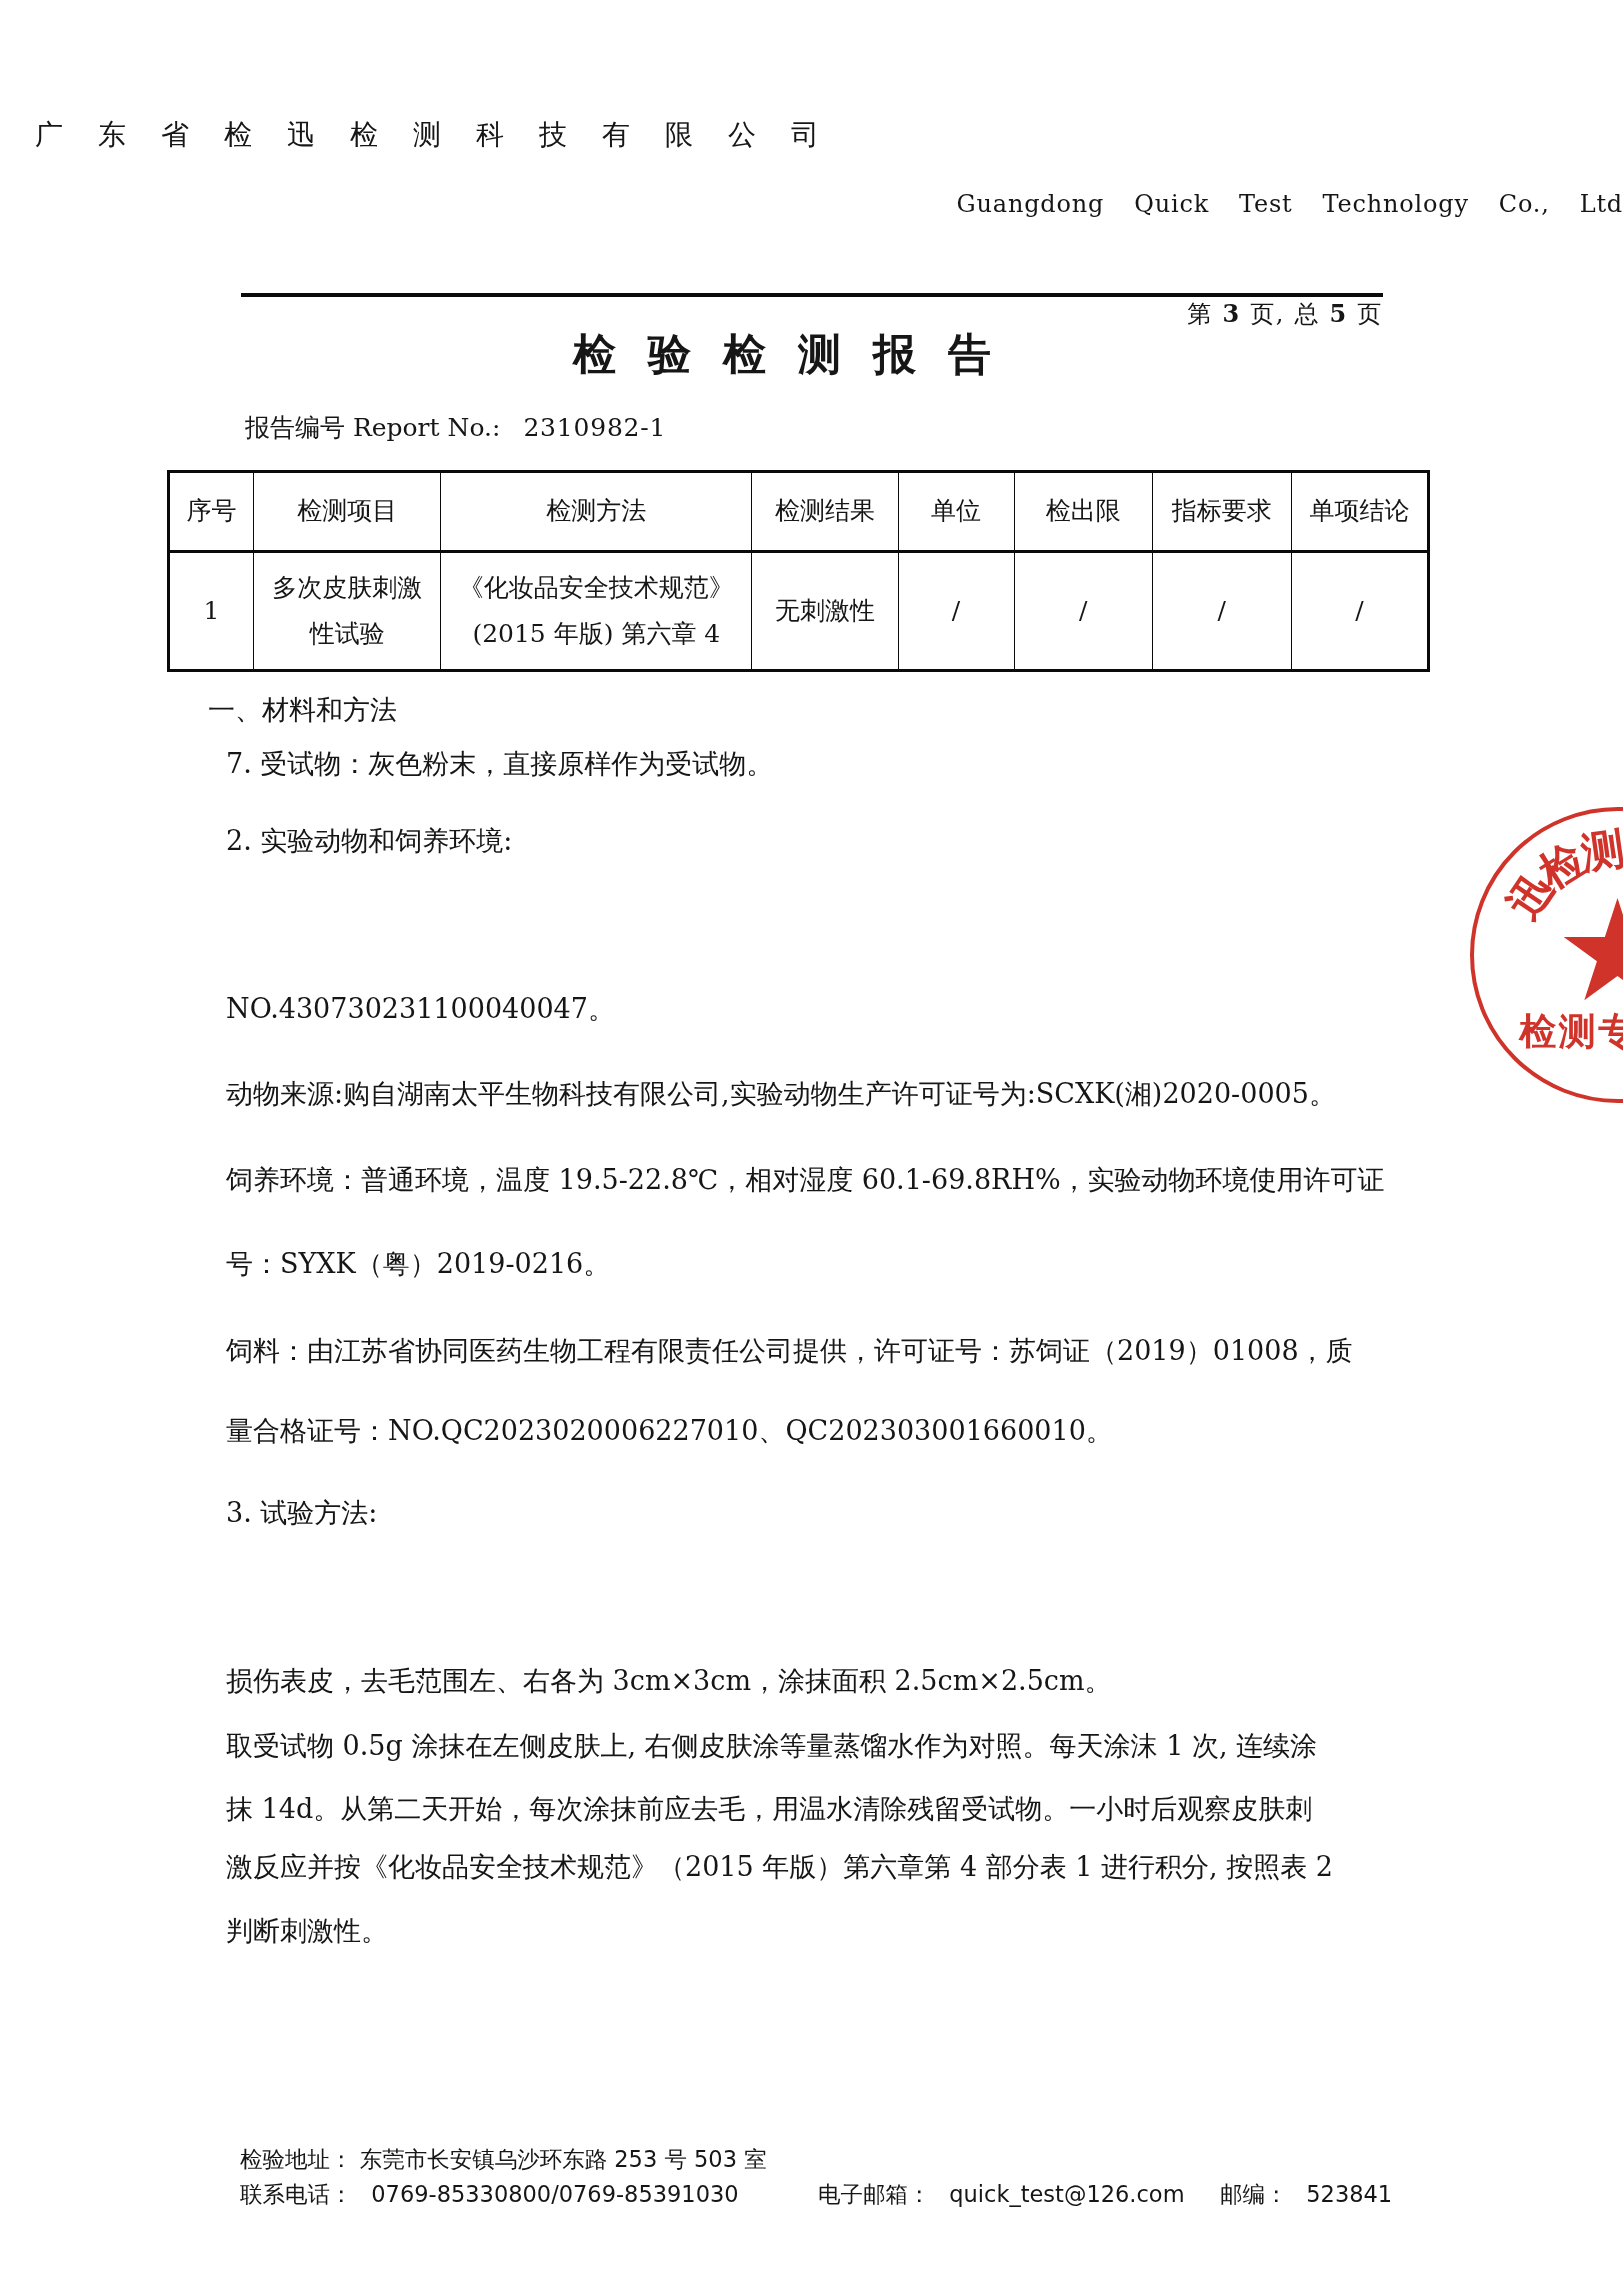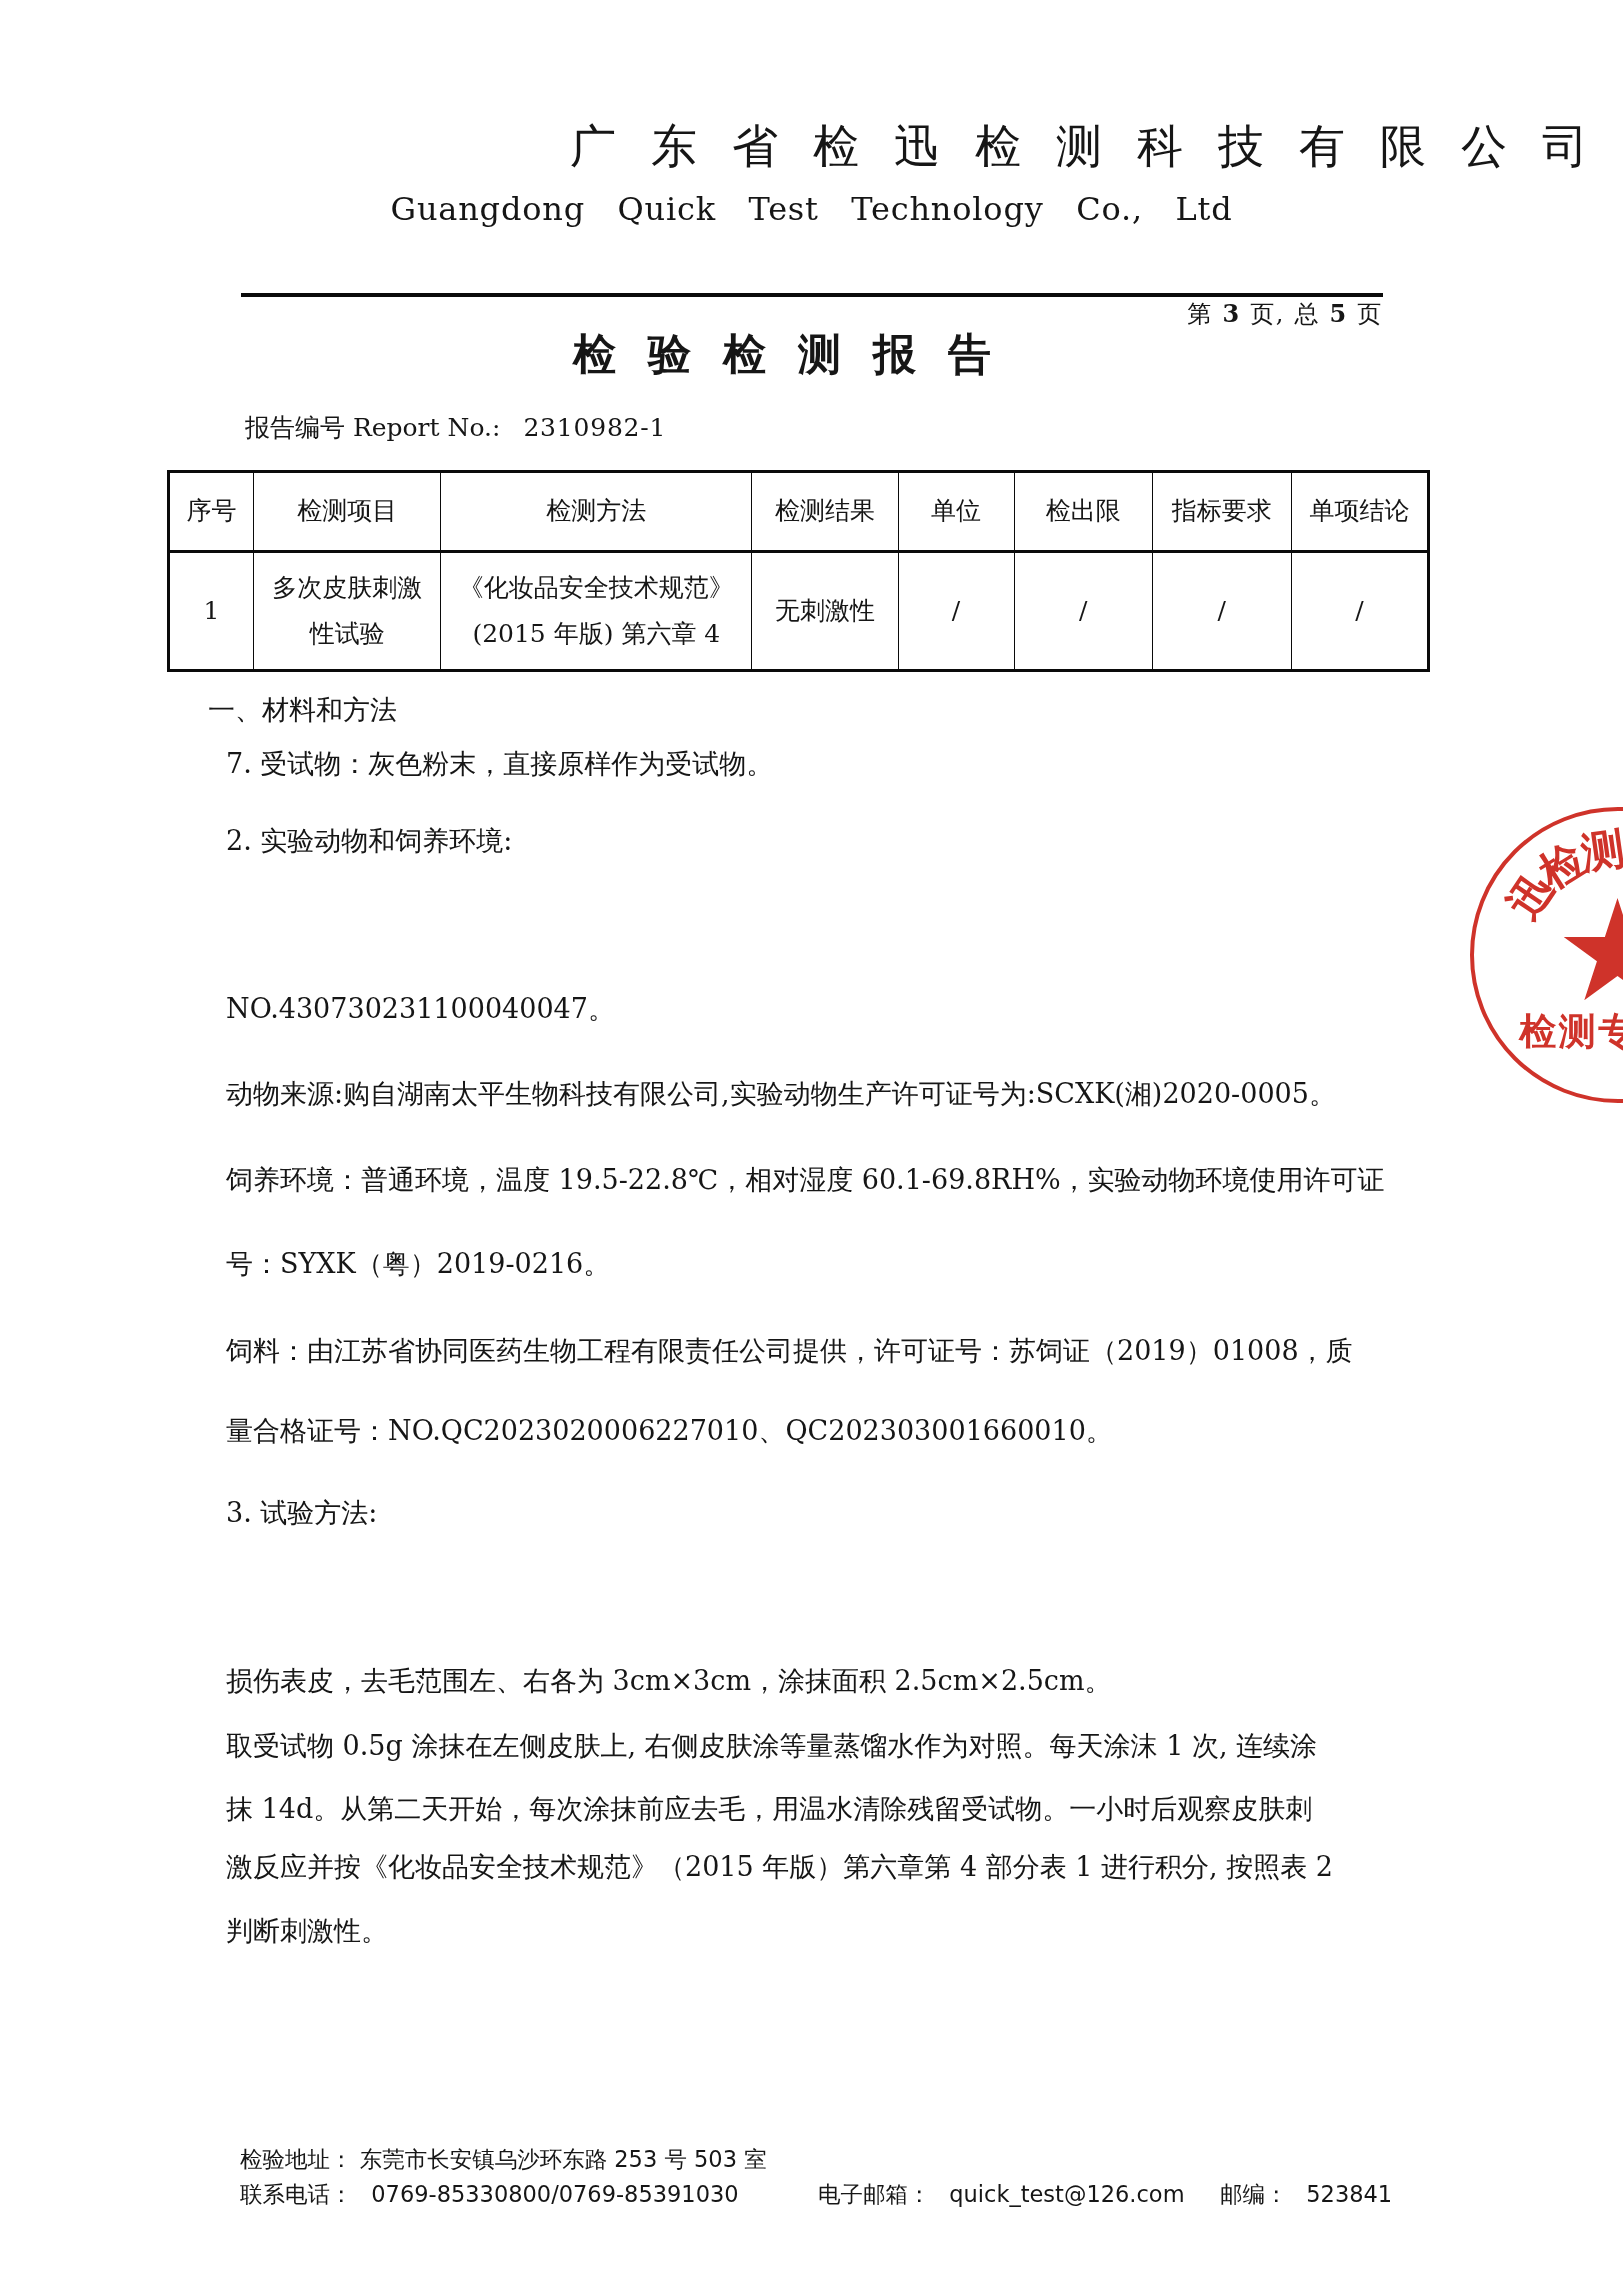--- a/index.html
+++ b/index.html
@@ -8,26 +8,26 @@
     width:1623px; height:2295px;
     margin:0 auto;
     background:#ffffff;
     overflow:hidden;
     font-family:"DejaVu Serif","Liberation Serif",serif;
     color:#161616;
   }
   
   .company-cn {
     position:absolute; top:116px; left:0; width:100%;
-    text-align:right; font-size:46px; letter-spacing:35px; text-indent:35px;
+    text-align:left; font-size:28px; letter-spacing:35px; text-indent:35px;
     white-space:nowrap;
   }
   .company-en {
     position:absolute; top:190px; left:0; width:100%;
-    text-align:center; font-size:32px; word-spacing:21.6px; letter-spacing:0.8px;
+    text-align:right; font-size:24px; word-spacing:21.6px; letter-spacing:0.8px;
   }
   .page-info {
     position:absolute; top:258px; right:240px;
     font-size:24px; letter-spacing:1.7px;margin-top:40px;
   }
   .page-info b { font-weight:bold; }
   .header-rule {
     position:absolute; top:293px; left:241px; width:1142px; height:4.2px;
     background:#0a0a0a;
   }

